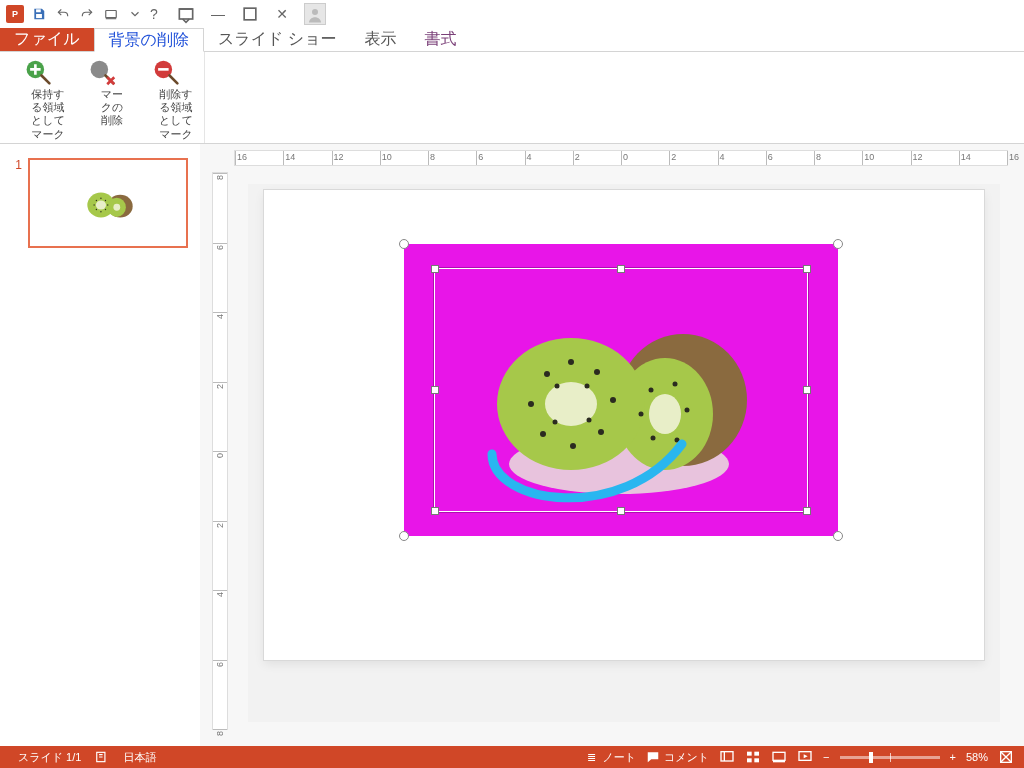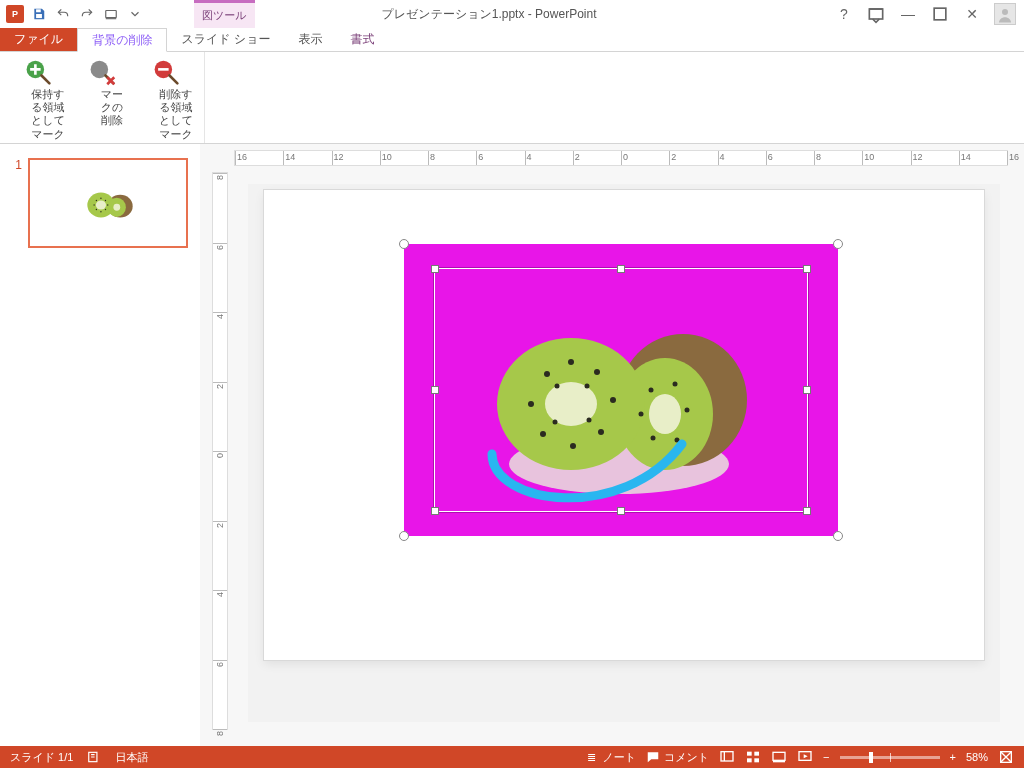--- a/index.html
+++ b/index.html
@@ -13,23 +13,23 @@
 .qat .ic svg { width: 14px; height: 14px; }
 .title-center { flex: 1; display: flex; align-items: center; justify-content: center; font-size: 12px; color: #555; position: relative; }
 .contextual-tab { position: absolute; left: 50px; top: 0; height: 28px; min-width: 50px; padding: 0 8px; background: #f7e6f4; border-top: 3px solid #c76cc0; display: flex; align-items: center; justify-content: center; font-size: 11px; color: #7a3f78; box-sizing: border-box; }
 .win-controls { display: flex; align-items: center; gap: 12px; padding-right: 8px; color: #666; }
 .win-controls .wc { width: 20px; height: 20px; display: flex; align-items: center; justify-content: center; cursor: pointer; font-size: 14px; }
 .win-controls .avatar { width: 22px; height: 22px; background: #e6e6e6; border: 1px solid #ccc; display: flex; align-items: flex-end; justify-content: center; }
 .win-controls .avatar svg { width: 18px; height: 18px; fill: #bbb; }
 
 
 .tabs { height: 24px; background: #fff; display: flex; align-items: stretch; border-bottom: 1px solid #d4d4d4; }
-.tab { padding: 0 14px; display: flex; align-items: center; font-size: 12px; color: #555; cursor: pointer; }
+.tab { padding: 0 14px; display: flex; align-items: center; font-size: 16px; color: #555; cursor: pointer; }
 .tab.file { background: #d04727; color: #fff; }
-.tab.active { color: #8b5cf6; border: 1px solid #d4d4d4; border-bottom: 1px solid #fff; background: #fff; margin-bottom: -1px; }
+.tab.active { color: #1d4ed8; border: 1px solid #d4d4d4; border-bottom: 1px solid #fff; background: #fff; margin-bottom: -1px; }
 .tab.context { color: #7a3f78; }
 
 
 .ribbon { height: 92px; background: #fff; border-bottom: 1px solid #d4d4d4; display: flex; }
 .rgroup { display: flex; flex-direction: column; align-items: center; border-right: 1px solid #e5e5e5; padding: 4px 6px 2px; }
 .rgroup .btns { display: flex; gap: 8px; flex: 1; }
 .rgroup .glabel { font-size: 11px; color: #888; padding: 2px 0 0; }
 .rbtn { display: flex; flex-direction: column; align-items: center; justify-content: flex-start; width: 64px; cursor: pointer; padding-top: 2px; }
 .rbtn.small { width: 48px; }
 .rbtn .ricon { width: 28px; height: 28px; margin-bottom: 2px; display: flex; align-items: center; justify-content: center; }
@@ -66,21 +66,21 @@
 .selbox { position: absolute; left: 30px; top: 24px; right: 30px; bottom: 24px; border: 1px solid #fff; outline: 1px solid rgba(0,0,0,0.25); }
 .handle { position: absolute; width: 8px; height: 8px; background: #fff; border: 1px solid #777; }
 .h-nw { left: -4px; top: -4px; } .h-n { left: 50%; margin-left: -4px; top: -4px; } .h-ne { right: -4px; top: -4px; }
 .h-w  { left: -4px; top: 50%; margin-top: -4px; } .h-e { right: -4px; top: 50%; margin-top: -4px; }
 .h-sw { left: -4px; bottom: -4px; } .h-s { left: 50%; margin-left: -4px; bottom: -4px; } .h-se { right: -4px; bottom: -4px; }
 
 .ohandle { position: absolute; width: 10px; height: 10px; border: 1px solid #888; background: #fff; border-radius: 50%; }
 
 
 .status { height: 22px; background: #d04727; color: #fff; display: flex; align-items: center; font-size: 11px; }
-.status .sleft { display: flex; align-items: center; gap: 14px; padding-left: 10px; }
+.status .sleft { display: flex; align-items: center; gap: 14px; padding-left: 18px; }
 .status .sright { margin-left: auto; display: flex; align-items: center; gap: 10px; padding-right: 10px; }
 .sbtn { display: flex; align-items: center; gap: 4px; cursor: pointer; }
 .sicon { width: 14px; height: 14px; display: inline-flex; align-items: center; justify-content: center; }
 .zoom-track { width: 100px; height: 3px; background: rgba(255,255,255,0.5); position: relative; }
 .zoom-thumb { position: absolute; top: -4px; width: 4px; height: 11px; background: #fff; }
 .zoom-mid { position: absolute; top: -3px; left: 50%; width: 1px; height: 9px; background: rgba(255,255,255,0.7); }
 
 
 .kiwi-svg ellipse.outer { fill: #8a6a3f; }
 .kiwi-svg ellipse.flesh { fill: #a6c84a; }
@@ -116,24 +116,20 @@
       <svg viewBox="0 0 24 24" fill="none" stroke="#666" stroke-width="2">
           <rect x="3" y="6" width="18" height="12" rx="1"></rect>
           <path d="M3 20h18"></path>
         </svg>
     </div>
     <div class="ic">
       <svg viewBox="0 0 24 24" fill="none" stroke="#666" stroke-width="2">
           <path d="M6 9l6 6 6-6"></path>
         </svg>
     </div>
-  </div>
-  <div class="title-center">
-    <div class="contextual-tab">図ツール</div>
-    <span>プレゼンテーション1.pptx - PowerPoint</span>
   </div>
   <div class="win-controls">
     <div class="wc">?</div>
     <div class="wc">
       <svg viewBox="0 0 24 24" fill="none" stroke="#666" stroke-width="2">
           <rect x="4" y="6" width="16" height="12"></rect>
           <path d="M4 6l16 0"></path>
           <path d="M8 2l4 4 4-4" transform="translate(0,16)"></path>
         </svg>
     </div>

